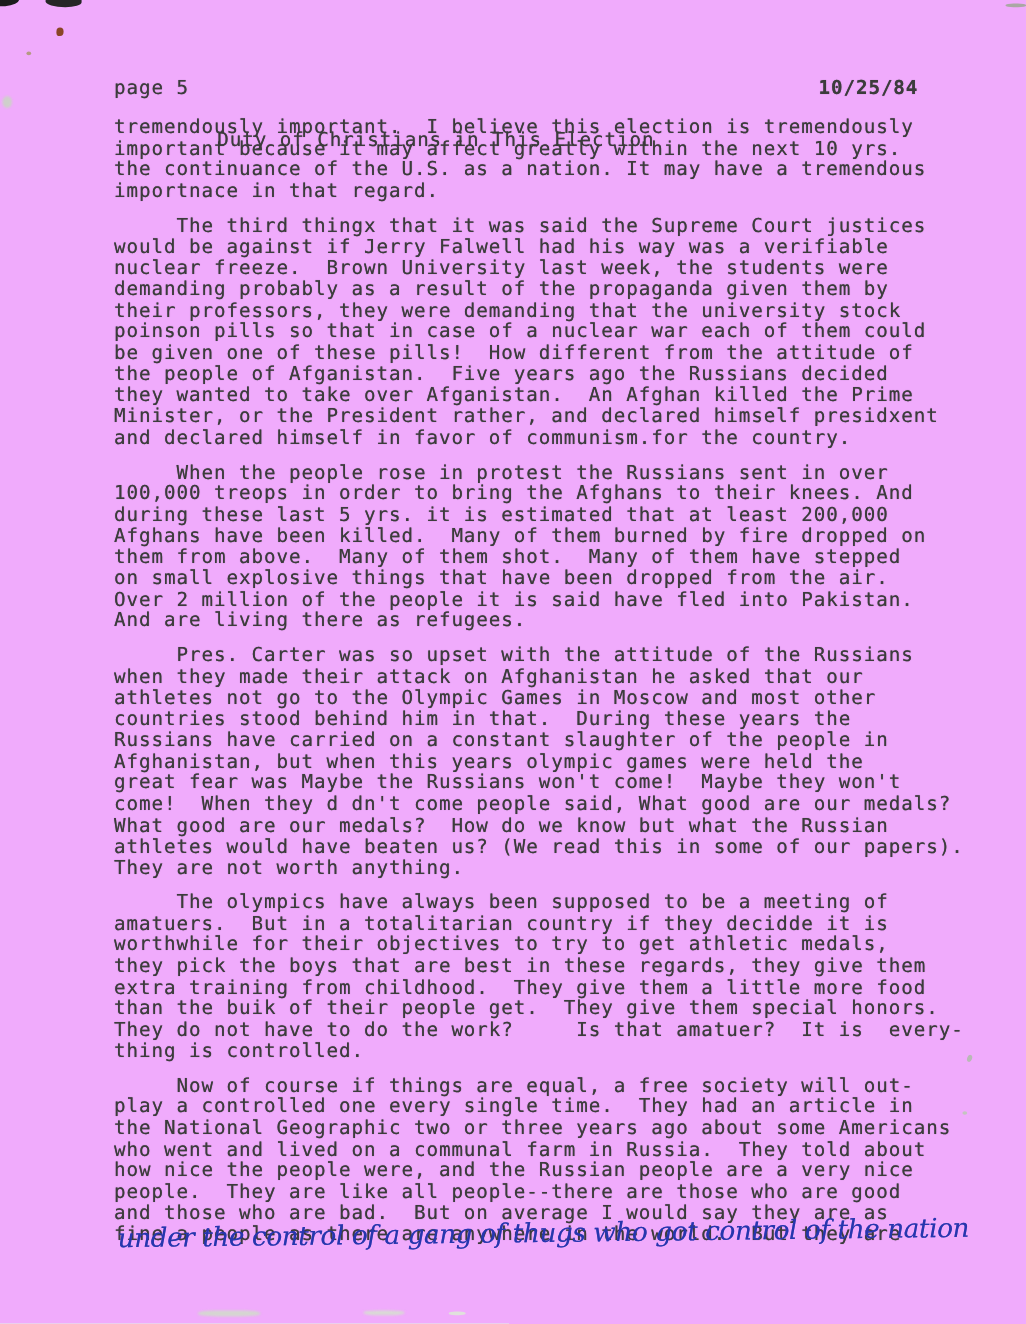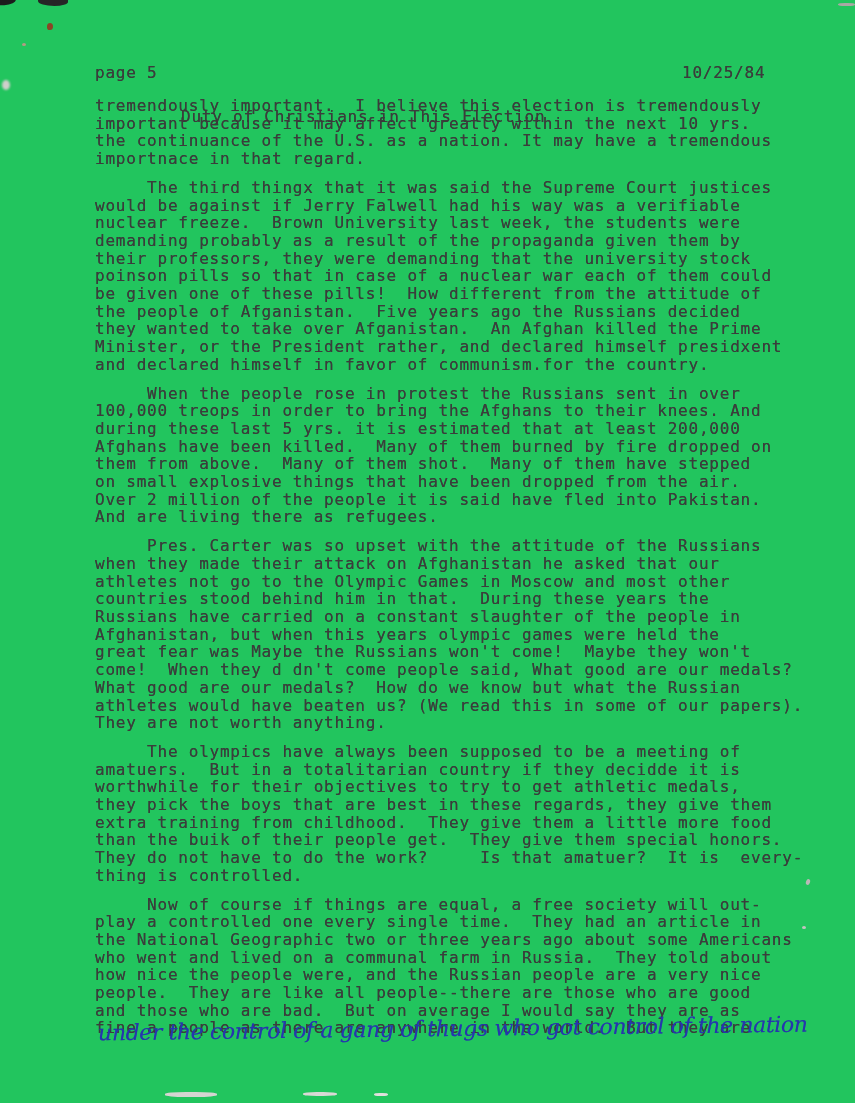--- a/index.html
+++ b/index.html
@@ -4,42 +4,42 @@
 <style>
   html, body {
     margin: 0;
     padding: 0;
     background: #e8e8e6;
   }
   .paper {
     position: relative;
     width: 855px;
     height: 1103px;
-    background: #22c55e;
+    background: #f0abfc;
     overflow: hidden;
     font-family: "DejaVu Sans Mono", "Liberation Mono", monospace;
   }
   
   .typed {
     color: #3c3c3c;
     font-size: 16px;
     letter-spacing: 0.78px;
     text-shadow: 0 0 0.6px rgba(50,50,50,0.75);
   }
   .header {
     position: absolute;
     top: 63px;
     left: 0;
     width: 100%;
     height: 18px;
   }
   .header span { position: absolute; white-space: nowrap; }
   .hdr-page  { left: 95px; }
   .hdr-title { left: 181px; margin-top: 44px; }
-  .hdr-date  { left: 682px; }
+  .hdr-date  { left: 682px; font-weight: bold; }
 
   .typed-body {
     position: absolute;
     top: 97px;
     left: 95px;
     width: 720px;
   }
   .para {
     white-space: pre;
     line-height: 17.7px;

